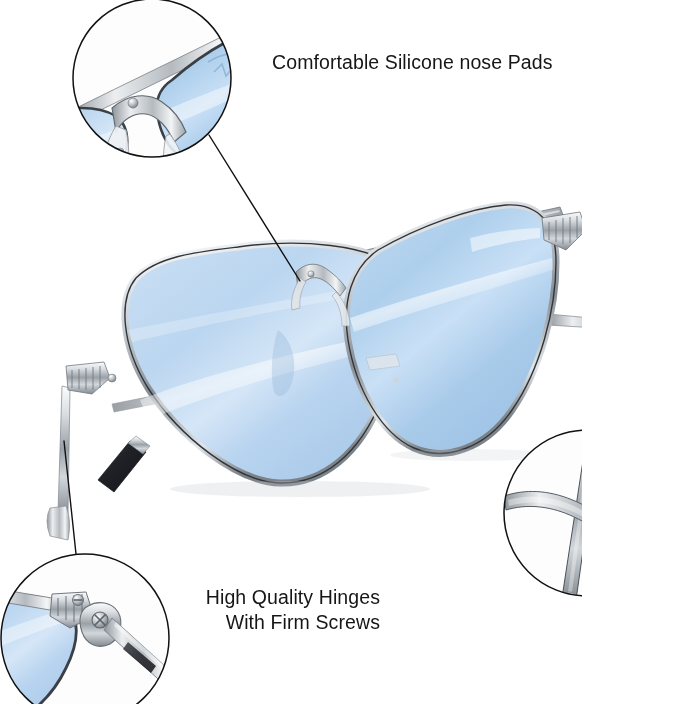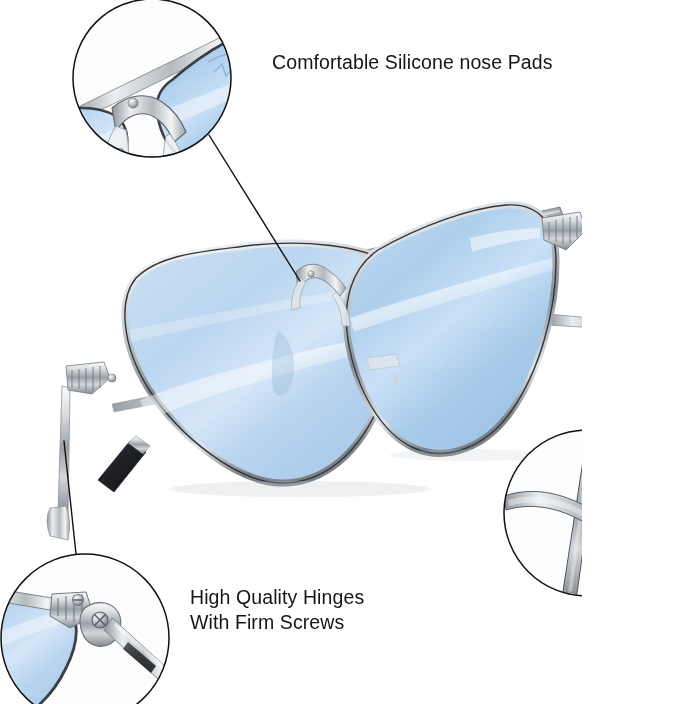--- a/index.html
+++ b/index.html
@@ -36,21 +36,21 @@
     -webkit-font-smoothing: antialiased;
   }
   #label-nose-pads {
     left: 272px;
     top: 50px;
     text-align: left;
   }
   #label-hinges {
     left: 190px;
     top: 585px;
-    text-align: left;
+    text-align: right;
     width: 190px;
   }
   #label-legs {
     left: 513px;
     top: 622px;
     text-align: center;
     width: 160px;
   }
 </style>
 </head>

